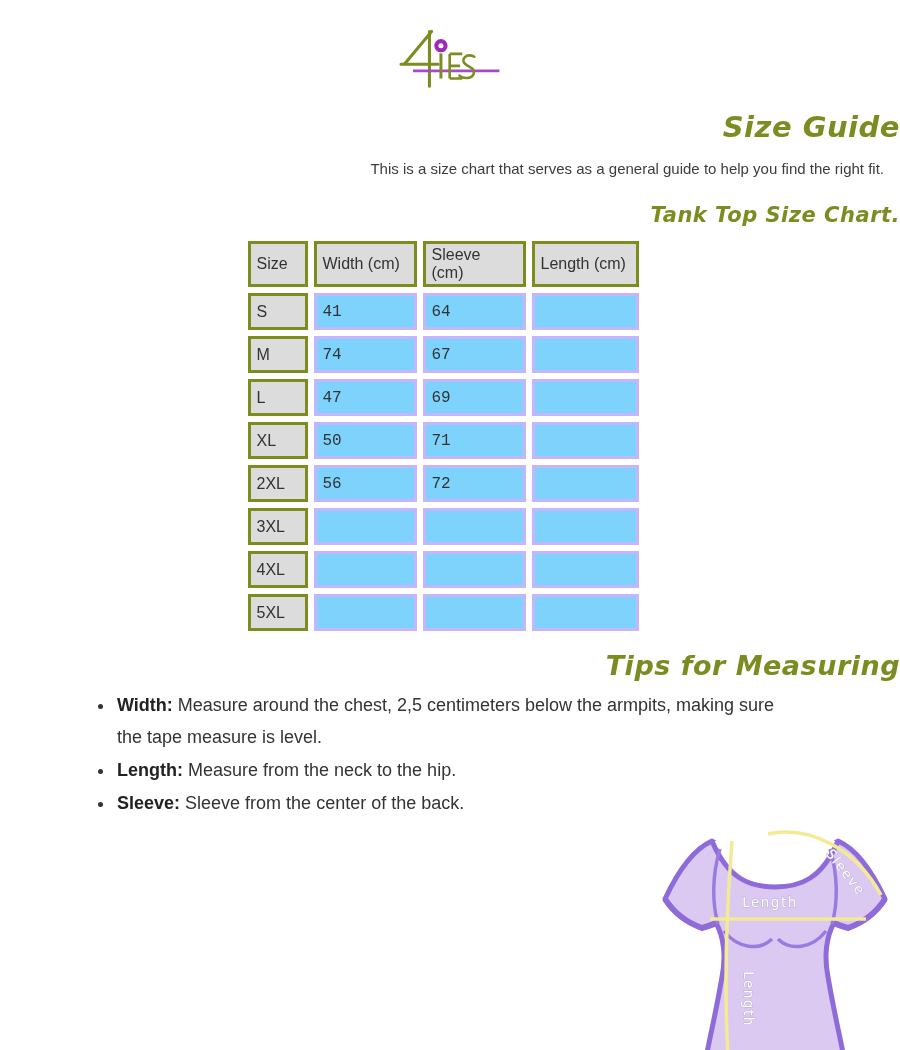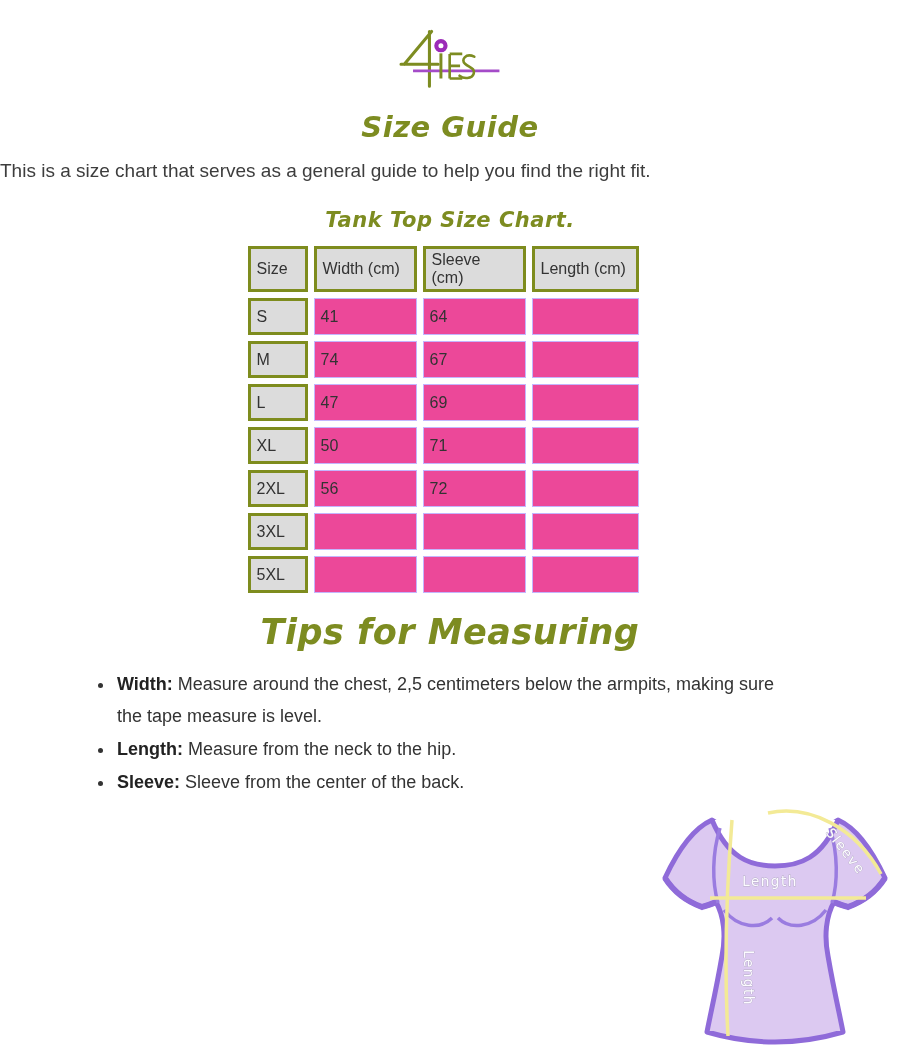--- a/index.html
+++ b/index.html
@@ -8,46 +8,46 @@
     font-family:"Liberation Sans","DejaVu Sans",sans-serif;color:#3b3b3b;
   }
   .page{width:900px;height:1050px;position:relative;}
 
   
   .logo-wrap{padding-top:26px;display:flex;justify-content:center;}
   .logo-wrap svg{display:block;margin-left:6px;}
 
   
   .script-heading{
-    text-align:center;color:#7d8c21;
+    text-align:right;color:#7d8c21;
     font-family:"DejaVu Sans","Liberation Sans",sans-serif;
     font-style:italic;font-weight:bold;letter-spacing:0.5px;
   }
   .h-size-guide{font-size:29px;margin:14px 0 0 0;}
   .h-chart{font-size:21px;margin:26px 0 0 0;}
-  .h-tips{font-size:35px;margin:13px 0 16px 0;}
+  .h-tips{font-size:27px;margin:13px 0 8px 0;}
 
   .intro{
-    text-align:left;font-size:19px;color:#3d3d3d;margin:16px 16px 0 0;
+    text-align:right;font-size:15px;color:#3d3d3d;margin:16px 16px 0 0;
   }
 
   
   .tbl{
     border-collapse:separate;border-spacing:6px 6px;
     margin:8px auto 0 auto;transform:translateX(-7px);
   }
   .tbl td,.tbl th{
     font-size:16px;font-weight:normal;text-align:left;
     padding:2px 6px;height:27px;vertical-align:middle;color:#333;
   }
   .cell-head,.cell-size{
     background:#dcdcdc;border:3px solid #7e8c1e;
   }
   .cell-val{
-    background:#ec4899;border:1px solid #c4b5fd;
+    background:#7dd3fc;border:3px solid #c4b5fd;font-family:Liberation Mono, monospace;
   }
   .col-size{width:60px;}
   .col-w{width:103px;}
   .col-l{width:103px;}
   .col-s{width:107px;}
 
   
   .tips-list{
     width:688px;margin:8px auto 0 auto;padding:0 0 0 18px;
     font-size:18px;line-height:32px;color:#333;
@@ -135,20 +135,26 @@
       <td class="cell-val"></td>
     </tr>
     <tr>
       <td class="cell-size">2XL</td>
       <td class="cell-val">56</td>
       <td class="cell-val">72</td>
       <td class="cell-val"></td>
     </tr>
     <tr>
       <td class="cell-size">3XL</td>
+      <td class="cell-val"></td>
+      <td class="cell-val"></td>
+      <td class="cell-val"></td>
+    </tr>
+    <tr>
+      <td class="cell-size">4XL</td>
       <td class="cell-val"></td>
       <td class="cell-val"></td>
       <td class="cell-val"></td>
     </tr>
     <tr>
       <td class="cell-size">5XL</td>
       <td class="cell-val"></td>
       <td class="cell-val"></td>
       <td class="cell-val"></td>
     </tr>

